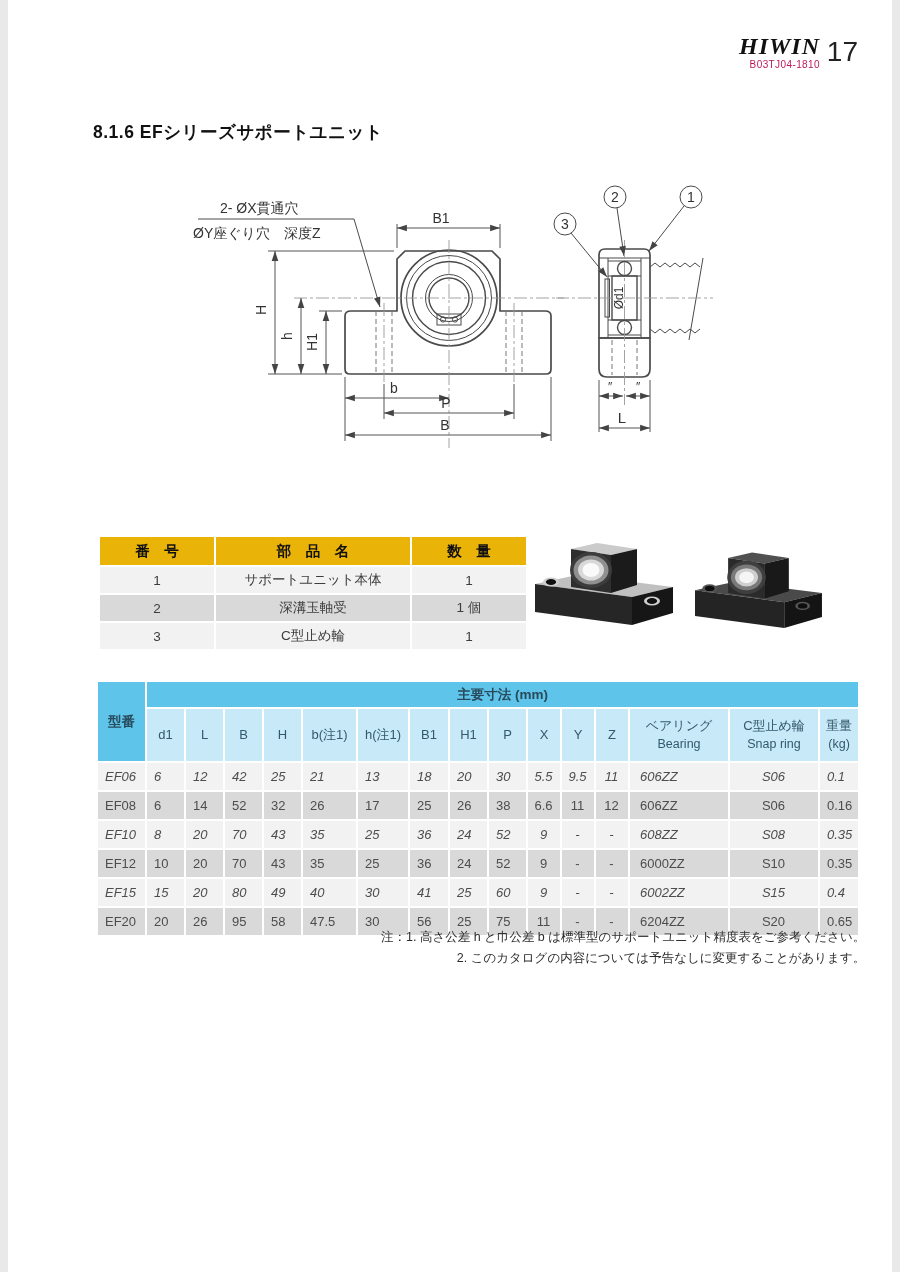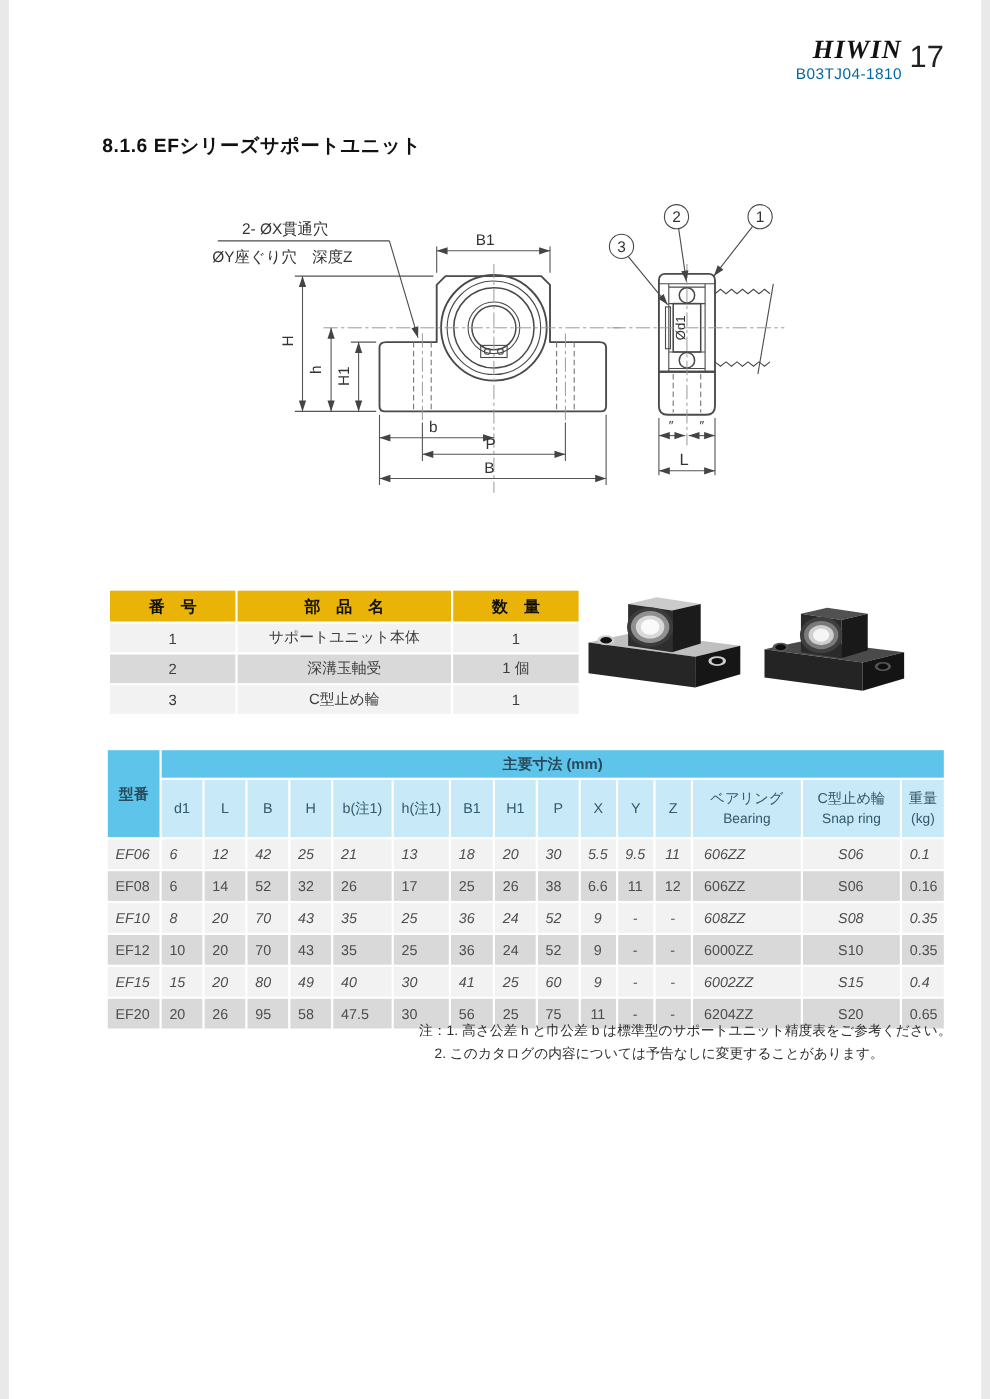--- a/index.html
+++ b/index.html
@@ -3,21 +3,21 @@
 <meta charset="utf-8">
 <style>
   html,body{margin:0;padding:0;background:#e9e9e9;}
   .page{position:relative;width:884px;height:1272px;background:#ffffff;margin:0 auto;
         font-family:"Liberation Sans","DejaVu Sans",sans-serif;color:#222;overflow:hidden;}
 
   
   .brand-block{position:absolute;top:34px;right:72px;text-align:right;line-height:1.05;}
   .brand{font-family:"Liberation Serif","DejaVu Serif",serif;font-style:italic;font-weight:bold;
          font-size:24px;letter-spacing:1px;color:#111;}
-  .doccode{font-size:14px;letter-spacing:.4px;color:#0369a1;margin-top:1px;}
+  .doccode{font-size:10px;letter-spacing:.4px;color:#be185d;margin-top:1px;}
   .pagenum{position:absolute;top:36px;right:34px;font-size:28px;color:#222;}
 
   .title{position:absolute;left:85px;top:120px;margin:0;font-size:17.5px;font-weight:bold;
          letter-spacing:.5px;color:#111;}
 
   
   .drawing{position:absolute;left:170px;top:172px;}
   .ol{stroke:#4a4a4a;stroke-width:1.7;fill:none;stroke-linejoin:round;}
   .m1{stroke:#4a4a4a;stroke-width:1.4;fill:none;}
   .tl{stroke:#4a4a4a;stroke-width:1;fill:none;}
@@ -47,21 +47,21 @@
   .dims thead .en{display:block;font-size:12.5px;}
   .dims td{font-size:13px;color:#4d4d4d;height:25px;text-align:left;padding-left:7px;}
   .dims td.c-center{text-align:center;padding-left:0;}
   .dims td.c-snap{text-align:center;padding-left:0;}
   .dims td.c-bearing{padding-left:10px;}
   .dims tr.light td{background:#f2f2f2;font-style:italic;}
   .dims tr.dark td{background:#d9d9d9;}
 
   
   .notes{position:absolute;left:373px;top:927px;font-size:12.5px;line-height:21px;color:#2e2e2e;}
-  .notes .note2{margin-left:14px;}
+  .notes .note2{margin-left:30px;text-align:right;}
 </style>
 </head>
 <body>
 
 <div class="page">
 
   <div class="brand-block">
     <div class="brand">HIWIN</div>
     <div class="doccode">B03TJ04-1810</div>
   </div>

